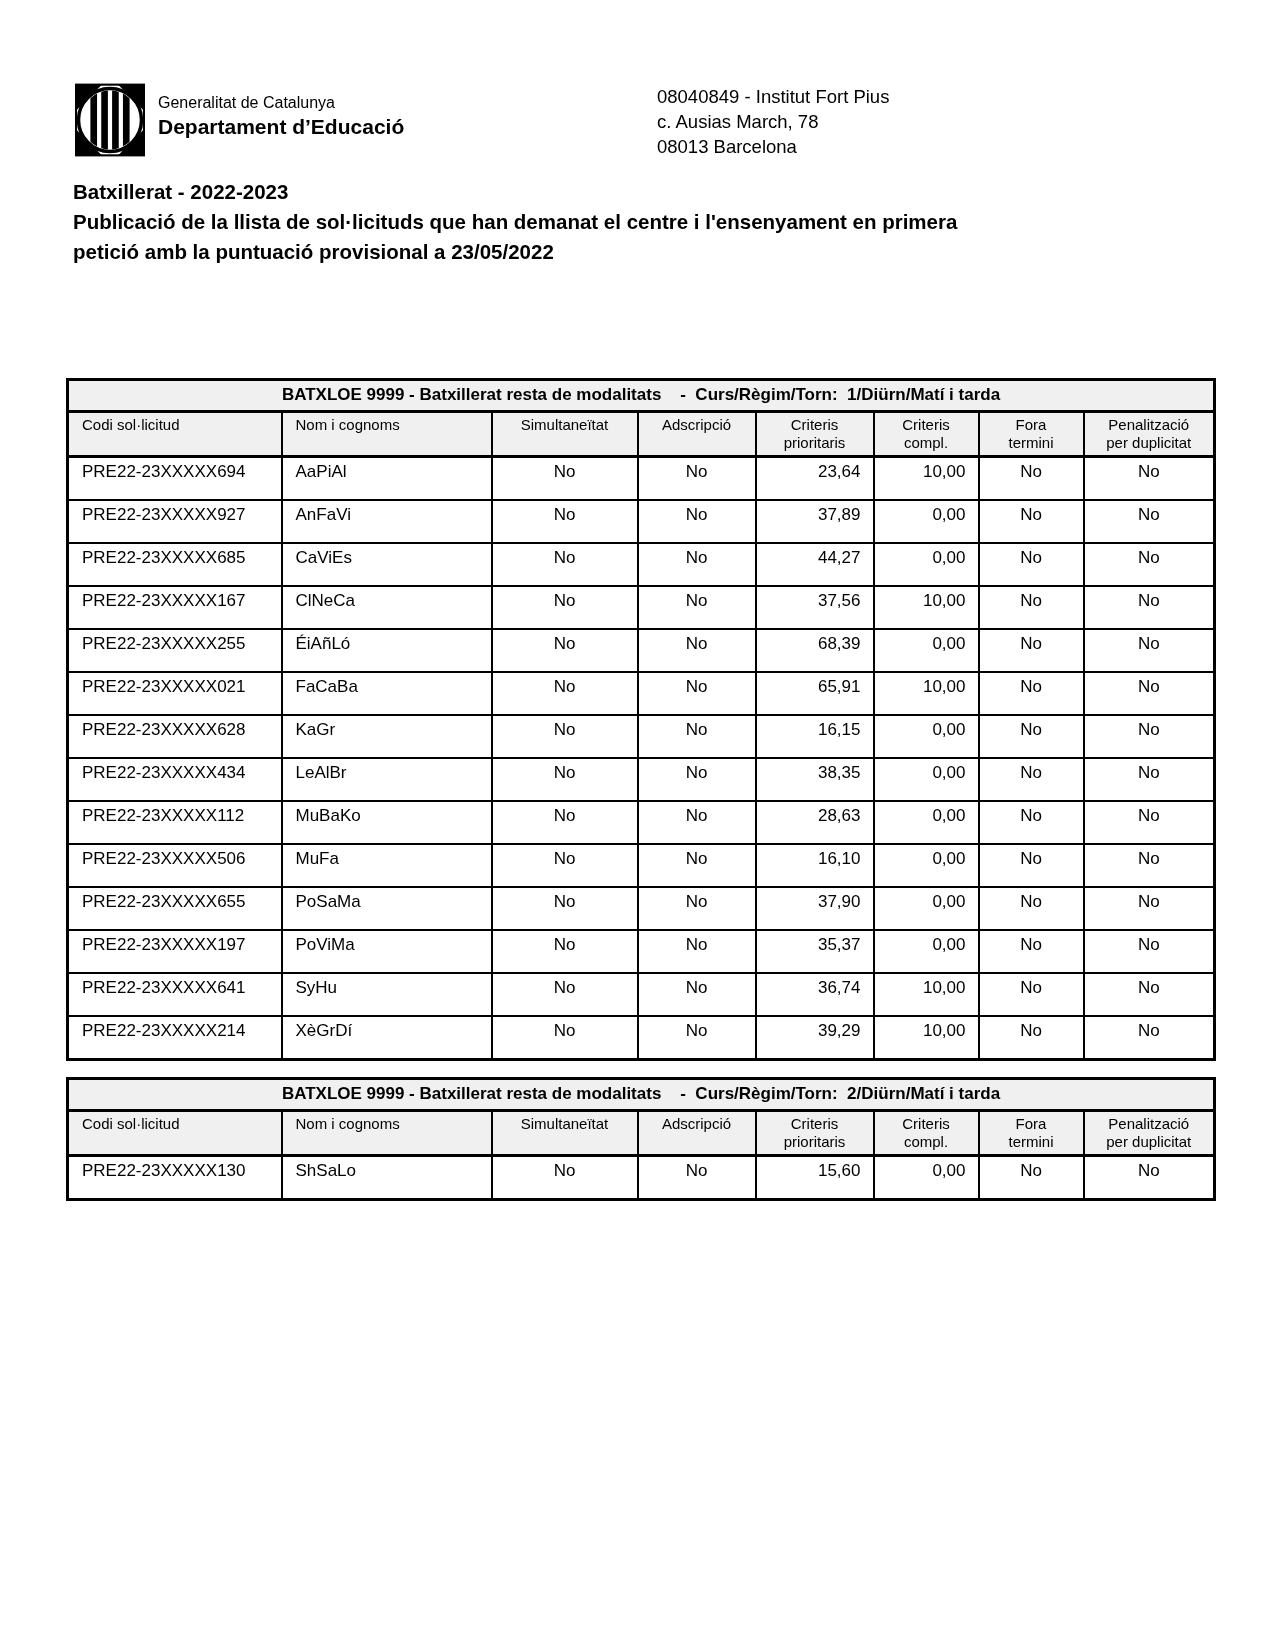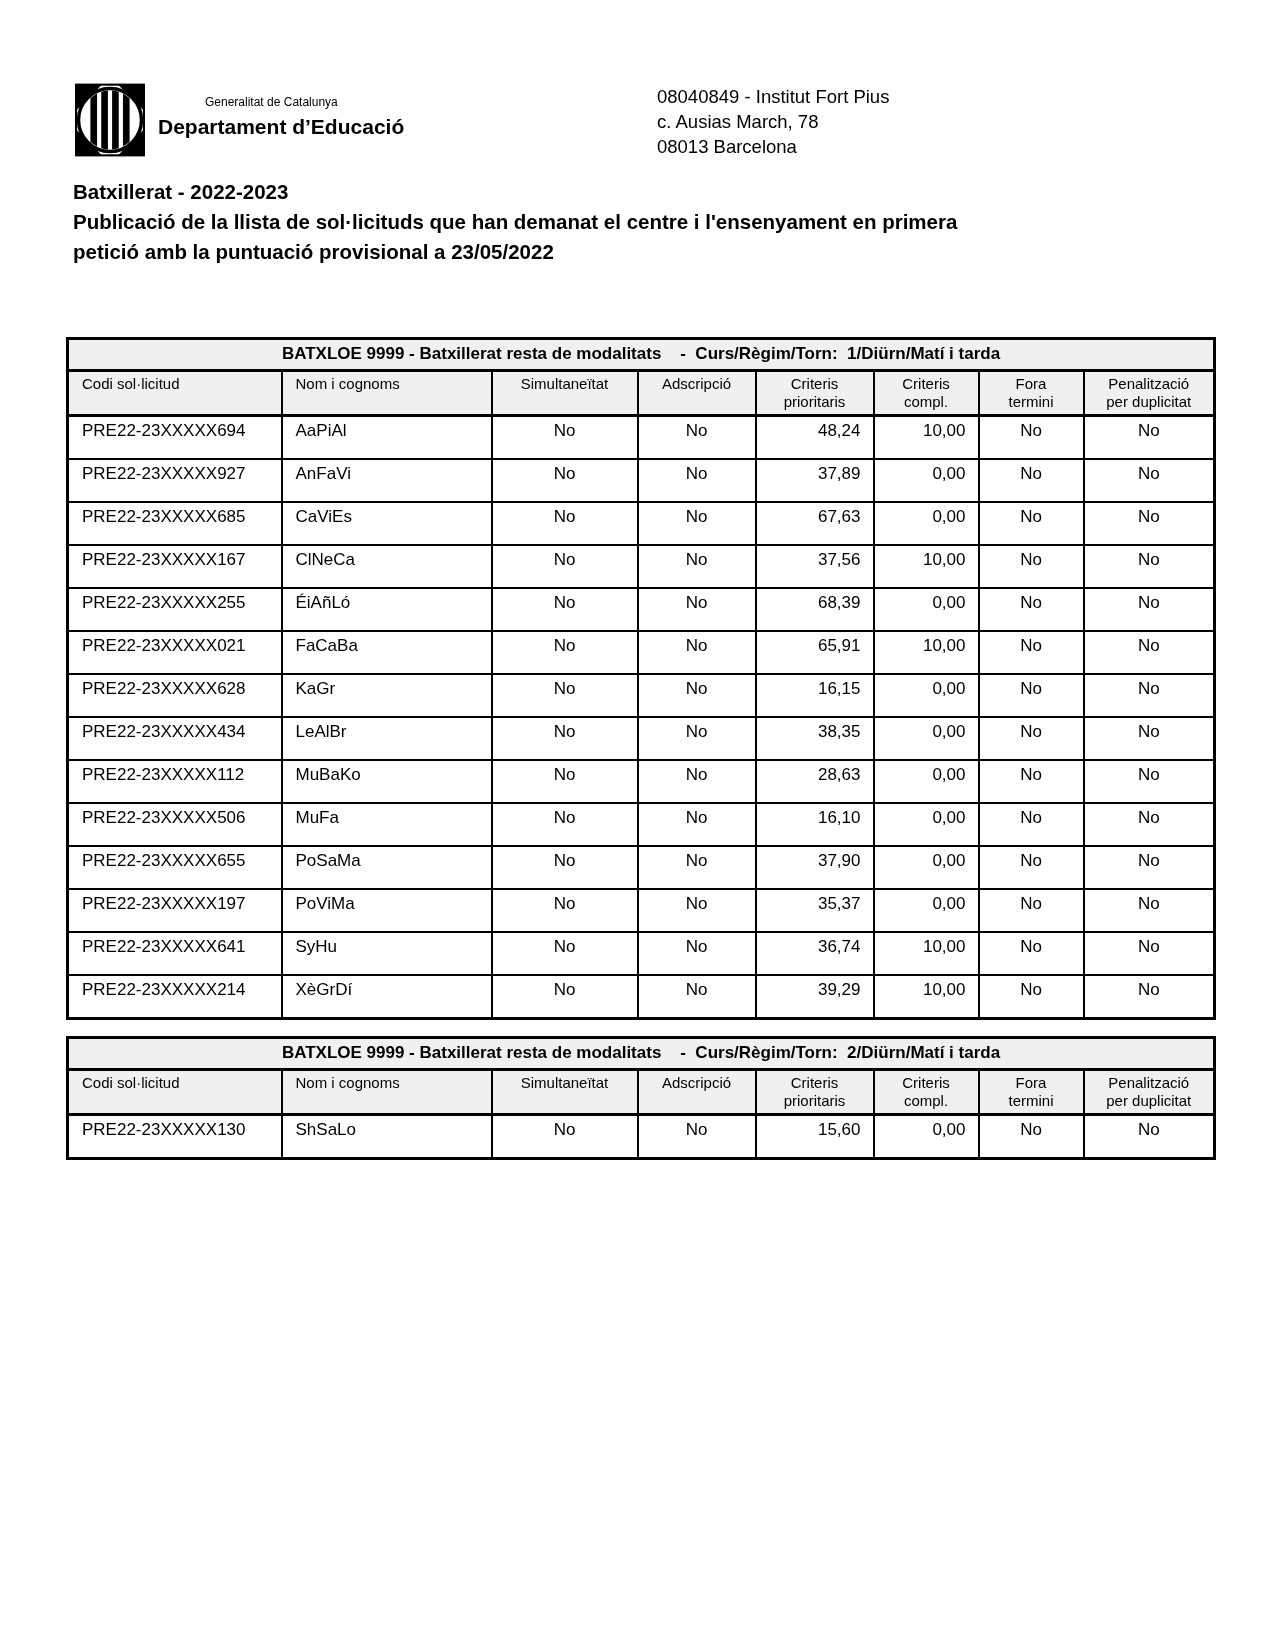--- a/index.html
+++ b/index.html
@@ -7,33 +7,33 @@
     width:1275px; height:1650px; background:#fff; color:#000;
     font-family:"Liberation Sans", sans-serif;
     -webkit-font-smoothing:antialiased;
   }
   .page { position:relative; width:1275px; height:1650px; background:#fff; overflow:hidden; }
 
   
   .brand { position:absolute; left:75px; top:83px; display:flex; align-items:flex-start; gap:13px; }
   .logo-svg { width:70px; height:74px; display:block; flex:0 0 auto; }
   .brand-text { padding-top:8px; }
-  .brand-org  { font-size:12px; line-height:23px;margin-left:47px; }
+  .brand-org  { font-size:16px; line-height:23px; }
   .brand-dept { font-size:21px; line-height:25px; font-weight:bold; }
 
   
   .center-info { position:absolute; left:657px; top:84px; font-size:18.5px; line-height:25px; }
 
   
   .doc-title { position:absolute; left:73px; top:177px; width:1085px;
                font-size:20.5px; font-weight:bold; line-height:30px; }
 
   
   .tbl { position:absolute; left:66px; width:1147px; border-collapse:collapse;
-         table-layout:fixed; border:3px solid #000; background:#737373; }
+         table-layout:fixed; border:3px solid #000; background:#737373;margin-top:41px; }
   .tbl1 { top:337px; }
   .tbl2 { top:1036px; }
   .tbl th, .tbl td { border:2px solid #000; overflow:hidden; }
   .title-row th {
     background:var(--header-bg, #f0f0f0);
     font-size:17px; font-weight:bold; text-align:center;
     height:26px; vertical-align:middle; padding:1px 0 2px 0;
     border-bottom:3px solid #000; white-space:pre-wrap;
   }
   .head-row th {
@@ -138,41 +138,41 @@
             <div>per duplicitat</div>
           </th>
       </tr>
     </thead>
     <tbody>
         <tr>
           <td class="al">PRE22-23XXXXX694</td>
           <td class="al">AaPiAl</td>
           <td class="ac">No</td>
           <td class="ac">No</td>
-          <td class="ar">48,24</td>
+          <td class="ar">23,64</td>
           <td class="ar">10,00</td>
           <td class="ac">No</td>
           <td class="ac">No</td>
         </tr>
         <tr>
           <td class="al">PRE22-23XXXXX927</td>
           <td class="al">AnFaVi</td>
           <td class="ac">No</td>
           <td class="ac">No</td>
           <td class="ar">37,89</td>
           <td class="ar">0,00</td>
           <td class="ac">No</td>
           <td class="ac">No</td>
         </tr>
         <tr>
           <td class="al">PRE22-23XXXXX685</td>
           <td class="al">CaViEs</td>
           <td class="ac">No</td>
           <td class="ac">No</td>
-          <td class="ar">67,63</td>
+          <td class="ar">44,27</td>
           <td class="ar">0,00</td>
           <td class="ac">No</td>
           <td class="ac">No</td>
         </tr>
         <tr>
           <td class="al">PRE22-23XXXXX167</td>
           <td class="al">ClNeCa</td>
           <td class="ac">No</td>
           <td class="ac">No</td>
           <td class="ar">37,56</td>

